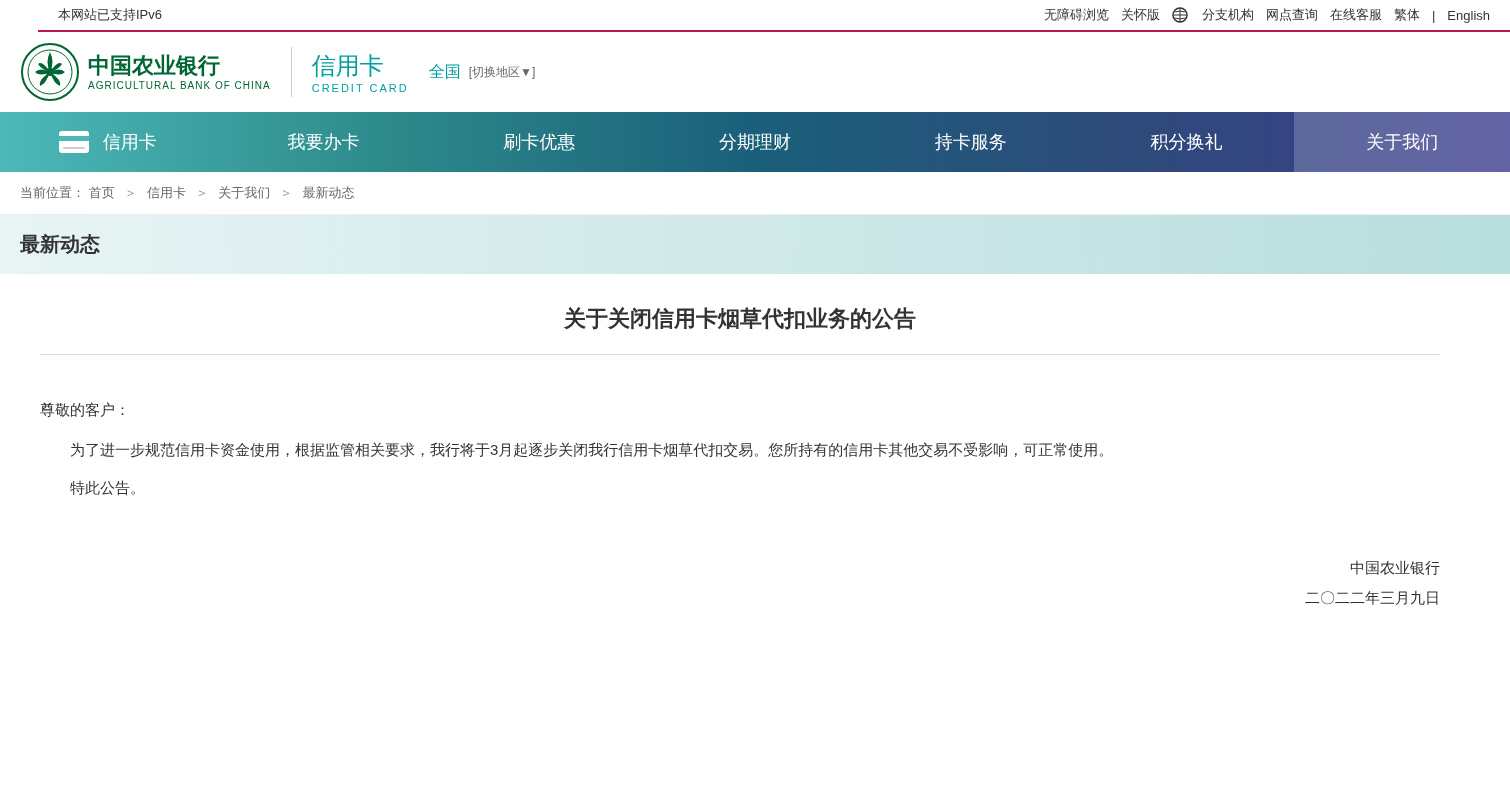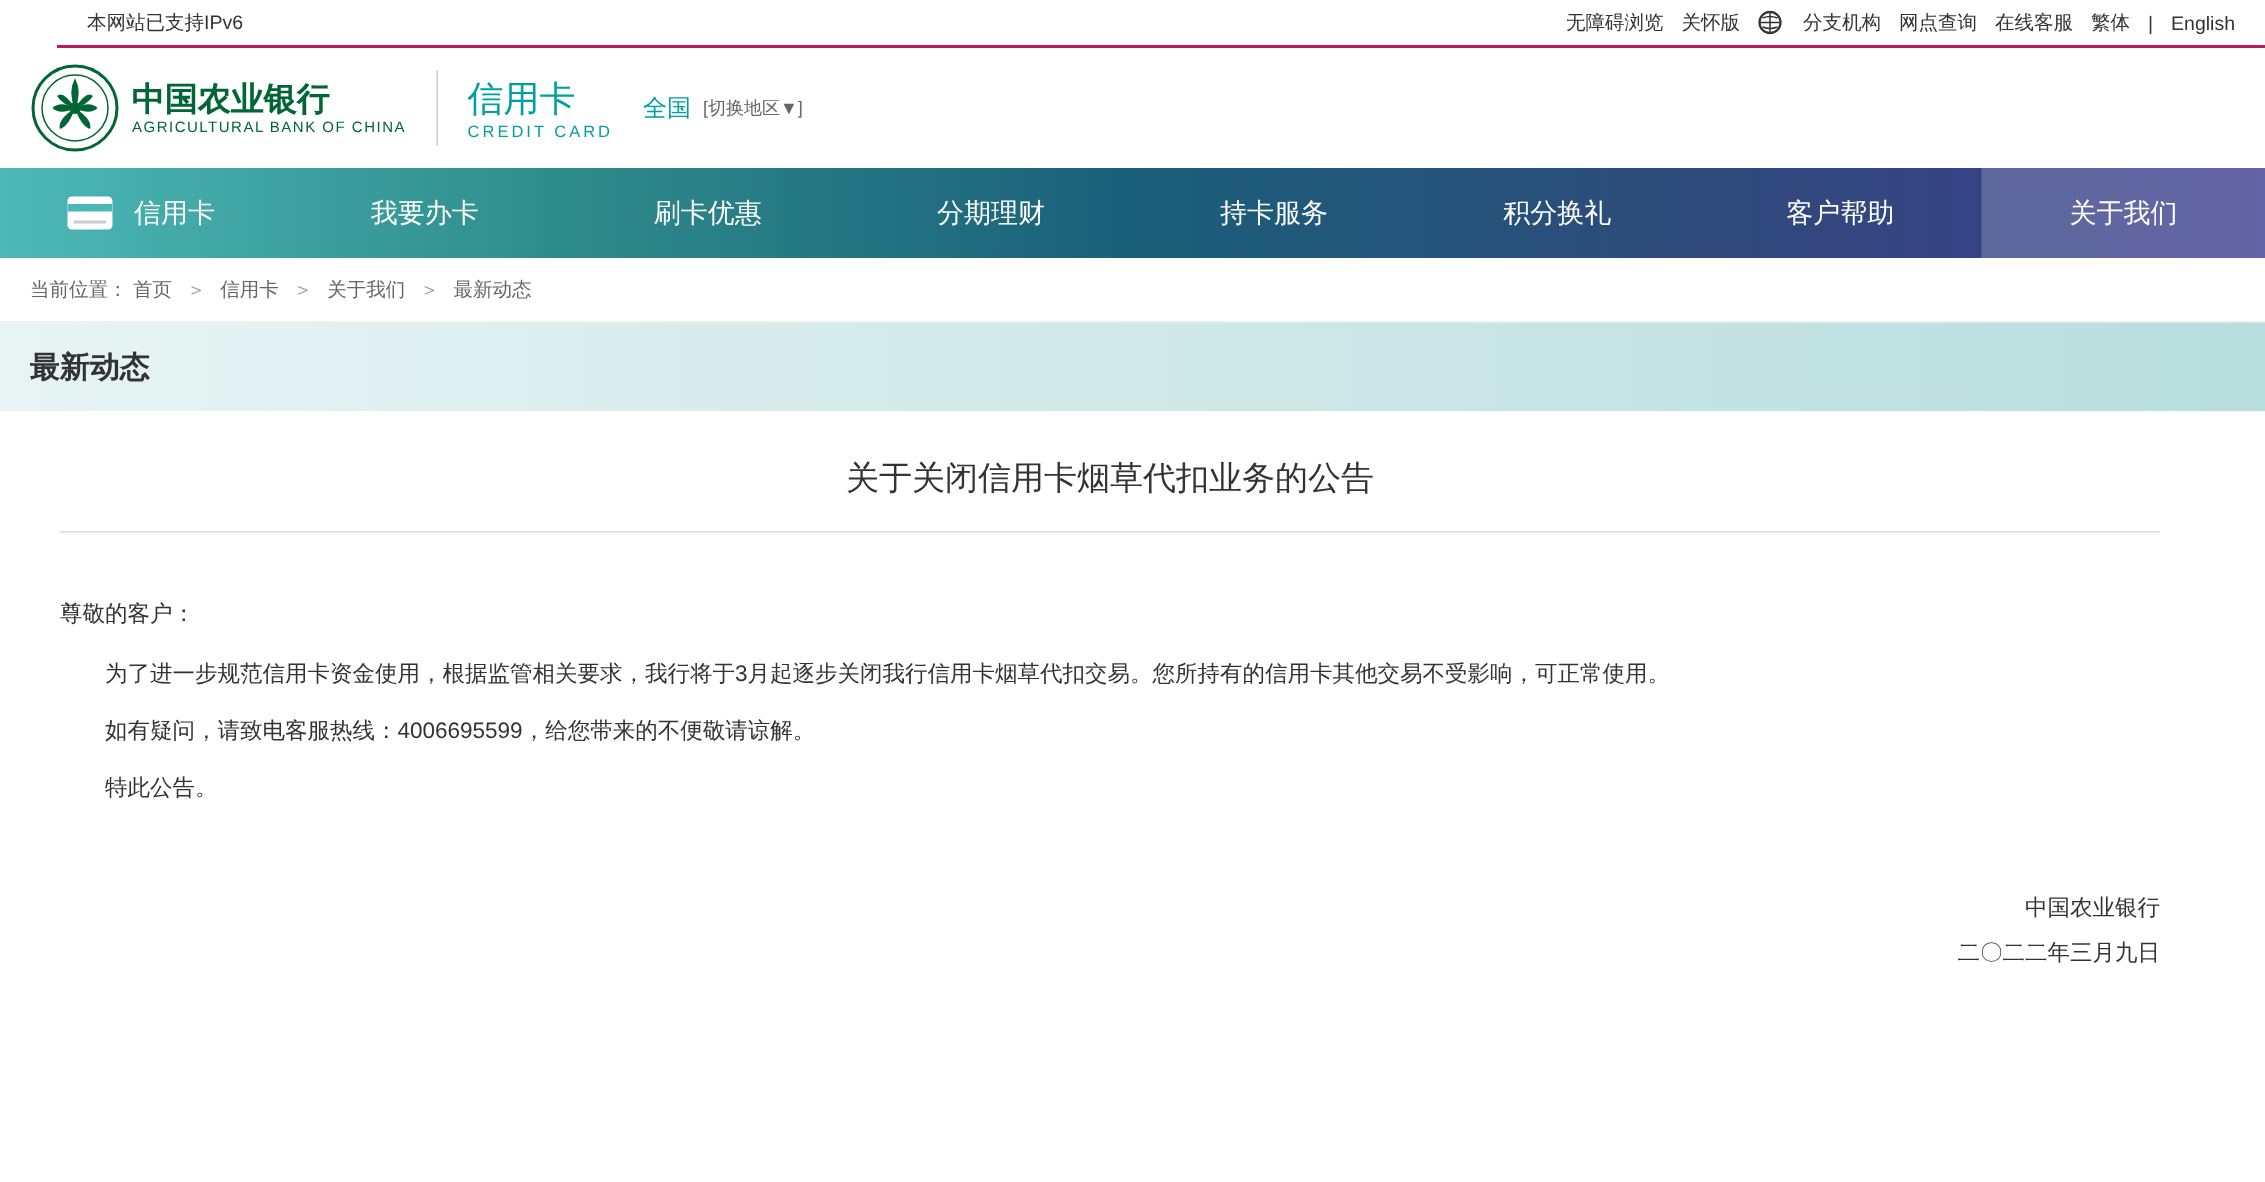--- a/index.html
+++ b/index.html
@@ -139,21 +139,21 @@
     }
 
     
     .content-area {
       padding: 30px 40px;
       max-width: 1480px;
     }
     .article-title {
       text-align: center;
       font-size: 22px;
-      font-weight: normal;
+      font-weight: bold;
       color: #333;
       margin-bottom: 20px;
       padding-bottom: 20px;
       border-bottom: 1px solid #ddd;
     }
     .article-body {
       padding: 20px 0;
       line-height: 2;
       font-size: 15px;
       color: #333;
@@ -251,23 +251,20 @@
   </a>
   <a class="nav-item">
     <span>分期理财</span>
   </a>
   <a class="nav-item">
     <span>持卡服务</span>
   </a>
   <a class="nav-item">
     <span>积分换礼</span>
   </a>
-  <a class="nav-item">
-    <span>客户帮助</span>
-  </a>
   <a class="nav-item nav-last active">
     <span>关于我们</span>
   </a>
 </nav>
 
 <div class="breadcrumb">
   <span>当前位置：</span>
   <a>首页</a>
   <span class="sep">＞</span>
   <a>信用卡</a>
@@ -279,20 +276,19 @@
 
 <div class="section-header">
   <span class="section-title">最新动态</span>
 </div>
 
 <div class="content-area">
   <div class="article-title">关于关闭信用卡烟草代扣业务的公告</div>
   <div class="article-body">
     <div class="greeting">尊敬的客户：</div>
     <div class="paragraph">为了进一步规范信用卡资金使用，根据监管相关要求，我行将于3月起逐步关闭我行信用卡烟草代扣交易。您所持有的信用卡其他交易不受影响，可正常使用。</div>
-    <div class="paragraph">如有疑问，请致电客服热线：4006695599，给您带来的不便敬请谅解。</div>
     <div class="announce">特此公告。</div>
   </div>
   <div class="article-footer">
     <div>中国农业银行</div>
     <div>二〇二二年三月九日</div>
   </div>
 </div>
 
 </body></html>

